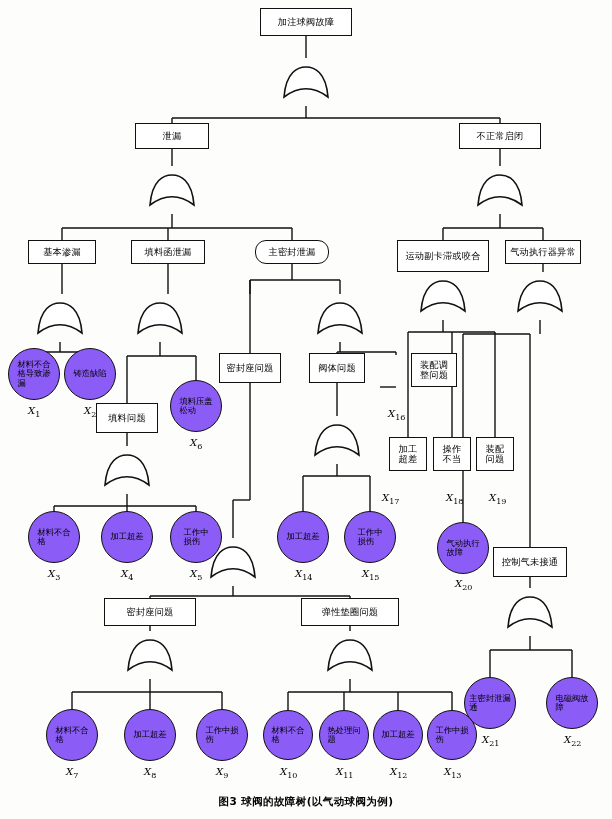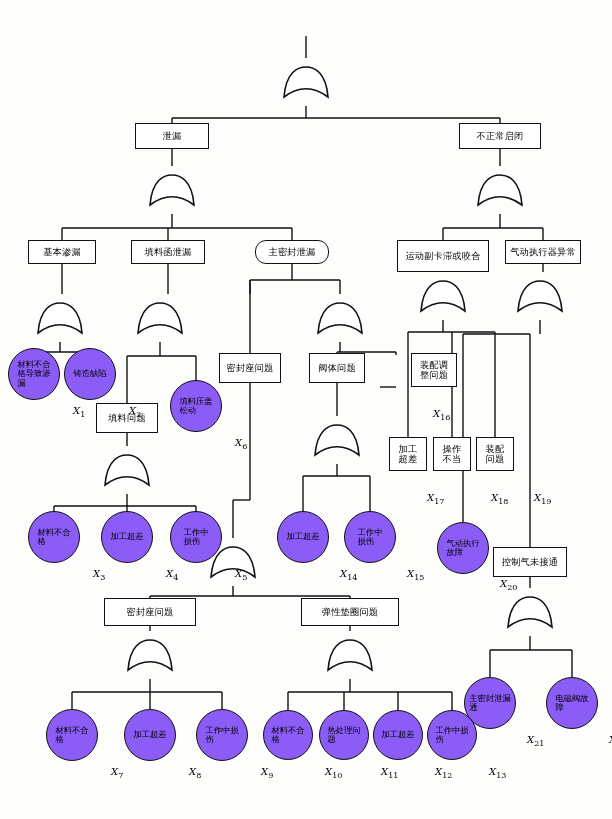--- a/index.html
+++ b/index.html
@@ -37,21 +37,20 @@
     line-height:1.1;
     font-size:8.3px;
     padding:2px;
     white-space:pre-line;
   }
   .lbl{
     position:absolute;
     font-family:"DejaVu Serif","Liberation Serif",serif;
     font-style:italic;
     font-size:10px;
-    margin-left:45px;
   }
   .lbl sub{font-style:normal;font-size:8px;}
   .caption{
     position:absolute;
     left:0;width:612px;
     text-align:center;
     font-size:10.5px;
     font-weight:bold;
     letter-spacing:0.4px;
   }
@@ -177,20 +176,21 @@
         <path d="M 518 311 Q 540 294.5 562 311 C 560 285.5 548 281 540 281 C 532 281 520 285.5 518 311 Z"></path>
         <path d="M 105 485 Q 127 468.5 149 485 C 147 459.5 135 455 127 455 C 119 455 107 459.5 105 485 Z"></path>
         <path d="M 315 455 Q 337 438.5 359 455 C 357 429.5 345 425 337 425 C 329 425 317 429.5 315 455 Z"></path>
         <path d="M 211 577 Q 233 560.5 255 577 C 253 551.5 241 547 233 547 C 225 547 213 551.5 211 577 Z"></path>
         <path d="M 128 670 Q 150 653.5 172 670 C 170 644.5 158 640 150 640 C 142 640 130 644.5 128 670 Z"></path>
         <path d="M 328 670 Q 350 653.5 372 670 C 370 644.5 358 640 350 640 C 342 640 330 644.5 328 670 Z"></path>
         <path d="M 508 627 Q 530 610.5 552 627 C 550 601.5 538 597 530 597 C 522 597 510 601.5 508 627 Z"></path>
       </g>
   </svg>
 
+  <div class="node" id="box-T" style="left: 260px; top: 8px; width: 92px; height: 28px;">加注球阀故障</div>
   <div id="boxes">
       <div class="node" style="left: 135px; top: 123px; width: 74px; height: 26px;">泄漏</div>
       <div class="node" style="left: 459px; top: 123px; width: 82px; height: 26px;">不正常启闭</div>
       <div class="node" style="left: 28px; top: 240px; width: 68px; height: 24px;">基本渗漏</div>
       <div class="node" style="left: 131px; top: 240px; width: 74px; height: 24px;">填料函泄漏</div>
       <div class="node" style="left: 255px; top: 240px; width: 74px; height: 24px; border-radius: 11px;">主密封泄漏</div>
       <div class="node" style="left: 397px; top: 240px; width: 92px; height: 32px;">运动副卡滞或咬合</div>
       <div class="node" style="left: 505px; top: 240px; width: 76px; height: 24px;">气动执行器异常</div>
       <div class="node" style="left: 96px; top: 403px; width: 62px; height: 30px;">填料问题</div>
       <div class="node" style="left: 219px; top: 353px; width: 62px; height: 30px;">密封座问题</div>
@@ -259,13 +259,14 @@
       <div class="lbl" style="left: 280px; top: 766px;">X<sub>10</sub></div>
       <div class="lbl" style="left: 336px; top: 766px;">X<sub>11</sub></div>
       <div class="lbl" style="left: 390px; top: 766px;">X<sub>12</sub></div>
       <div class="lbl" style="left: 444px; top: 766px;">X<sub>13</sub></div>
       <div class="lbl" style="left: 388px; top: 408px;">X<sub>16</sub></div>
       <div class="lbl" style="left: 382px; top: 492px;">X<sub>17</sub></div>
       <div class="lbl" style="left: 446px; top: 492px;">X<sub>18</sub></div>
       <div class="lbl" style="left: 489px; top: 492px;">X<sub>19</sub></div>
     </div>
 
+  <div class="caption" style="top:795px">图3  球阀的故障树(以气动球阀为例)</div>
 </div>
 
 </body></html>

